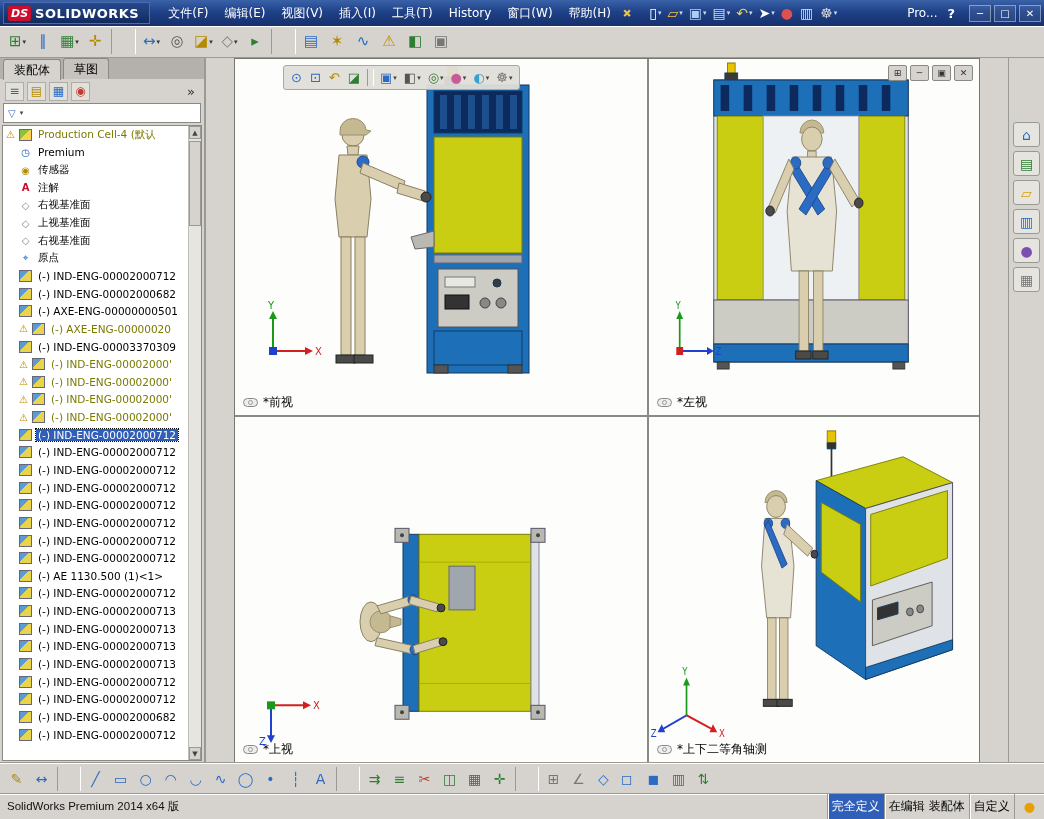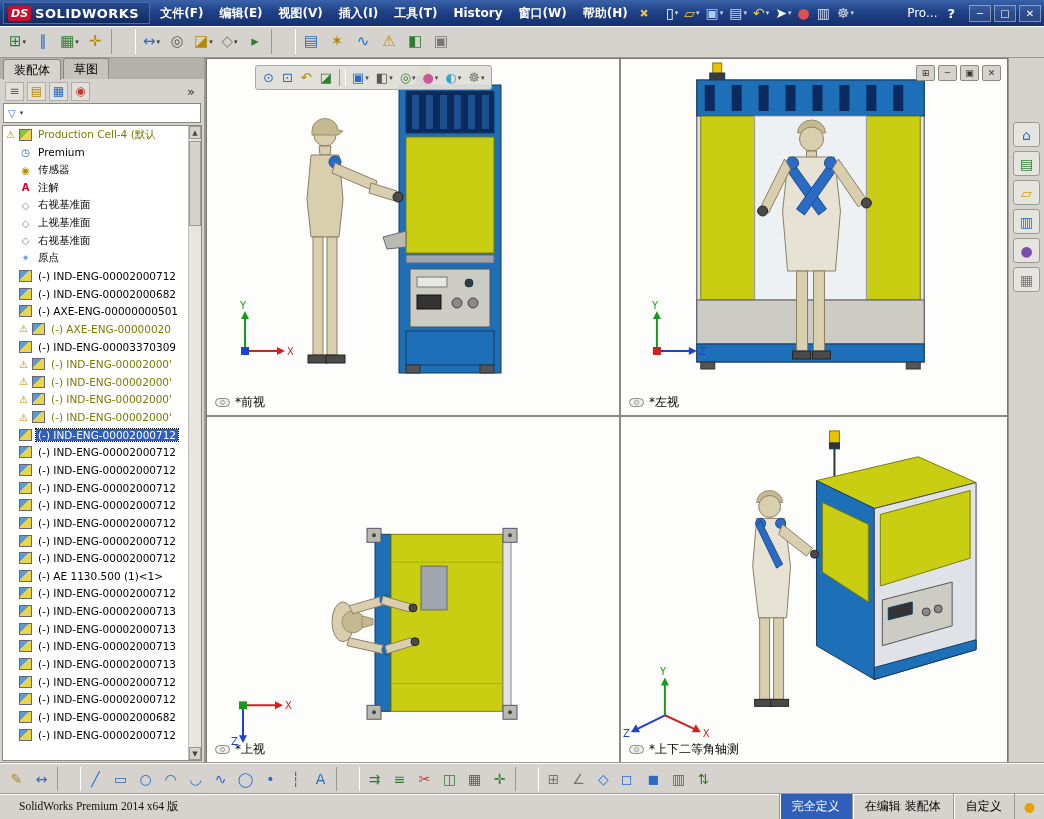--- a/index.html
+++ b/index.html
@@ -7,21 +7,21 @@
   .app { position:relative; width:1044px; height:819px; background:#d6d3ce; overflow:hidden; font-size:12px; }
 
   
   .titlebar { position:absolute; top:0; left:0; right:0; height:26px;
     background:linear-gradient(180deg,#3a62a8 0%,#1f4188 45%,#16306b 100%);
     display:flex; align-items:center; padding:0 3px; color:#fff; }
   .logo { display:flex; align-items:center; gap:4px; height:22px; padding:1px 10px 1px 4px;
     background:linear-gradient(#26498c,#122a5e); border:1px solid #4a6cae; }
   .logo-mark { background:#c8102e; color:#fff; font-weight:bold; font-style:italic; font-size:11px; padding:1px 3px; border-radius:2px; }
   .logo-text { color:#fff; font-weight:bold; font-size:13px; letter-spacing:.5px; }
-  .menubar { display:flex; align-items:flex-start; margin-left:2px;font-weight:bold; }
+  .menubar { display:flex; align-items:flex-start; margin-left:10px; }
   .menu-item { color:#fff; font-size:12px; padding:0 8px; line-height:26px; white-space:nowrap; }
   .pin { color:#e8c44d; margin:0 3px; font-size:11px; display:inline-block; transform:rotate(45deg); }
   .iconrow { display:flex; align-items:center; }
   .tb { display:inline-flex; align-items:center; justify-content:center; height:22px; padding:0 3px; position:relative; }
   .tb .g { font-size:14px; color:var(--ic,#444); line-height:1; }
   .tb .dd { font-size:7px; margin-left:1px; color:#d0d8ea; }
   .tb.sep { width:7px; height:20px; padding:0; margin:0 2px; border-left:1px solid #9a9a94; border-right:1px solid #ffffff; }
   .quick { margin-left:12px; }
   .tb-right { margin-left:auto; display:flex; align-items:center; gap:7px; }
   .prod { color:#fff; font-size:12px; }
@@ -31,21 +31,21 @@
     color:#fff; font-size:10px; border:1px solid rgba(255,255,255,.4); background:rgba(255,255,255,.08); }
 
   
   .toolbar2 { position:absolute; top:26px; left:0; right:0; height:32px; background:#d6d3ce;
     border-bottom:1px solid #9a9a94; box-shadow:inset 0 1px 0 #fff; display:flex; align-items:center; padding:0 5px; gap:1px; }
   .toolbar2 .tb { width:25px; height:25px; }
   .toolbar2 .g { font-size:15px; }
   .toolbar2 .dd { color:#333; }
 
   
-  .main { position:absolute; top:58px; left:0; right:0; bottom:56px; display:flex; }
+  .main { position:absolute; top:58px; left:0; right:0; bottom:56px; display:flex;gap:28px; }
 
   
   .leftpanel { width:206px; flex:none; display:flex; flex-direction:column; background:#d6d3ce; border-right:2px solid #9a9a94; }
   .lp-tabs { height:21px; display:flex; align-items:flex-end; background:#b4b1ac; padding-left:3px; gap:2px; flex:none; }
   .lp-tab { padding:2px 10px 1px; font-size:12px; background:#c6c3be; border:1px solid #8a8a84; border-bottom:none;
     border-radius:3px 3px 0 0; white-space:nowrap; }
   .lp-tab.active { background:#d6d3ce; position:relative; top:1px; }
   .lp-head { height:24px; display:flex; align-items:center; gap:3px; padding:2px 5px; flex:none; }
   .lp-ico { width:19px; height:19px; display:inline-flex; align-items:center; justify-content:center;
     font-size:12px; border:1px solid #b0ada8; background:#e2e0db; color:var(--ic,#444); }
@@ -106,23 +106,23 @@
 
   
   .sketchbar { position:absolute; left:0; right:0; bottom:26px; height:30px; background:#d6d3ce;
     border-top:1px solid #fff; box-shadow:0 -1px 0 #9a9a94; display:flex; align-items:center; padding:0 5px; gap:1px; }
   .sketchbar .tb { width:24px; height:24px; }
   .sketchbar .g { font-size:14px; }
 
   
   .statusbar { position:absolute; left:0; right:0; bottom:0; height:26px; background:#d6d3ce;
     border-top:1px solid #9a9a94; box-shadow:inset 0 1px 0 #fff; display:flex; align-items:center; }
-  .sb-left { padding:0 19px; font-family:Liberation Serif, serif; font-size:11.5px; color:#111; }
+  .sb-left { padding:0 7px; font-family:Liberation Sans, sans-serif; font-size:11.5px; color:#111; }
   .sb-right { margin-left:auto; display:flex; align-items:stretch; height:100%; }
-  .sb-cell { display:flex; align-items:center; padding:0 12px; border-left:1px solid #9a9a94; box-shadow:inset 1px 0 0 #fff; white-space:nowrap; }
+  .sb-cell { display:flex; align-items:center; padding:0 4px; border-left:1px solid #9a9a94; box-shadow:inset 1px 0 0 #fff; white-space:nowrap; }
   .sb-cell.defined { background:#2f5fb8; color:#fff; }
   .sb-help { color:#e8a000; font-size:13px; padding:0 9px; border-left:1px solid #9a9a94; display:flex; align-items:center; }
 </style>
 </head>
 <body>
 
 <div class="app">
 
   <div class="titlebar">
     <div class="logo">

